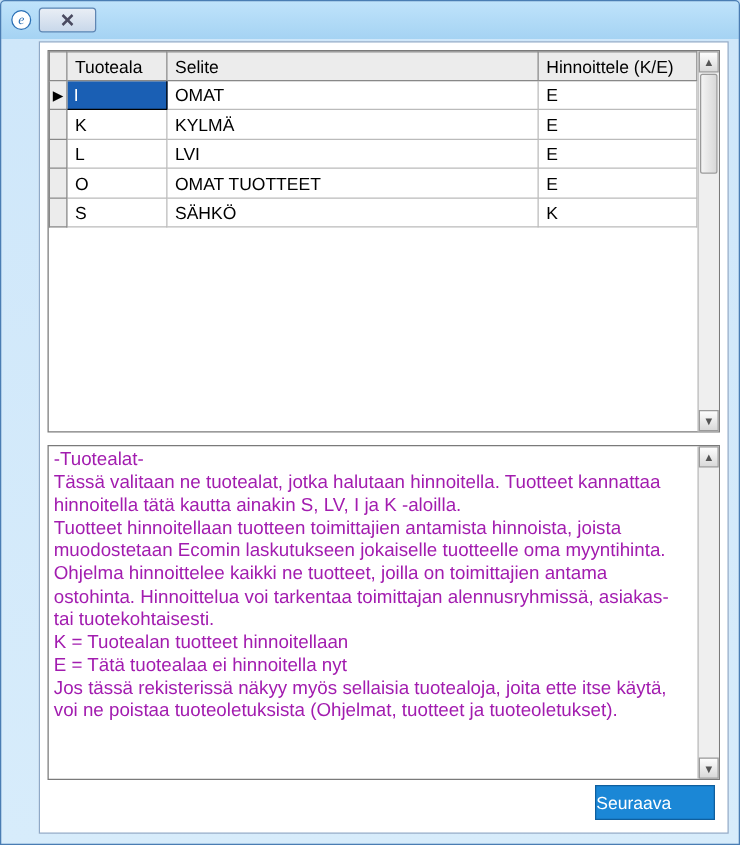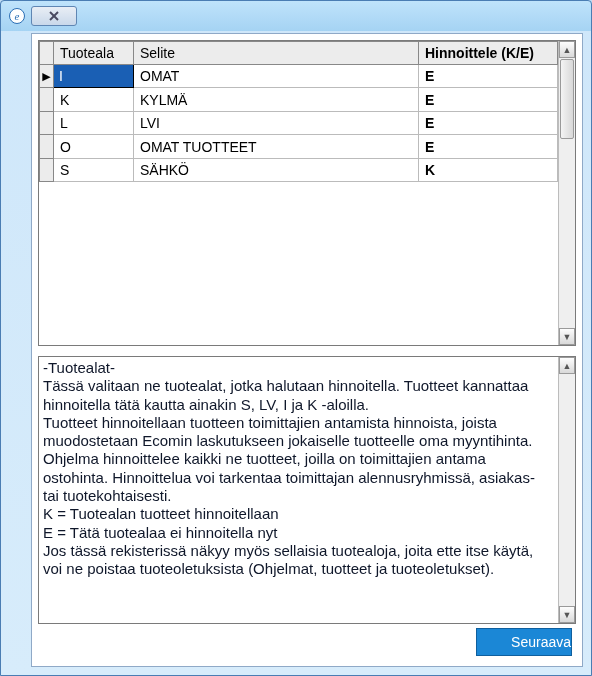--- a/index.html
+++ b/index.html
@@ -88,21 +88,21 @@
     font-size:11px;
   }
   .grid .selected-cell {
     background:#1a5fb4;
     color:#fff;
     border:1px solid #000 !important;
     padding:2px 5px;
   }
   .grid .col-code { width:80px; }
   .grid .col-desc { }
-  .grid .col-price { width:139px;font-weight:bold; }
+  .grid .col-price { width:127px; }
   .grid-vscroll {
     width:17px;
     background:#efefef;
     border-left:1px solid #bcbcbc;
     position:relative;
   }
   .grid-vscroll .sb-btn {
     position:absolute; left:0; right:0; height:17px;
     background:linear-gradient(to bottom,#fdfdfd,#d9d9d9);
     border:1px solid #9a9a9a;
@@ -123,21 +123,21 @@
     left:6px; right:6px;
     top:322px; height:268px;
     border:1px solid #7a7a7a;
     display:flex;
   }
   .info-text {
     flex:1;
     padding:2px 4px;
     font-size:15px;
     line-height:1.22;
-    color:#0f172a;
+    color:#a21caf;
     overflow:hidden;
     white-space:pre-wrap;
   }
   .info-vscroll {
     width:17px;
     background:#efefef;
     border-left:1px solid #bcbcbc;
     position:relative;
   }
   .info-vscroll .sb-btn {
@@ -150,21 +150,21 @@
   .info-vscroll .sb-up { top:0; }
   .info-vscroll .sb-down { bottom:0; }
   .next-btn {
     position:absolute;
     right:10px; bottom:10px;
     width:96px; height:28px;
     background:#1b87d6;
     color:#fff;
     border:1px solid #0f5f9e;
     font-size:14px;
-    display:flex; align-items:center; justify-content:flex-end;
+    display:flex; align-items:center; justify-content:flex-start;
     cursor:pointer;
   }
   .grid tbody.spacer td { border:none; }
 </style>
 </head>
 <body>
 
 <div class="window">
 
   <div class="titlebar">

